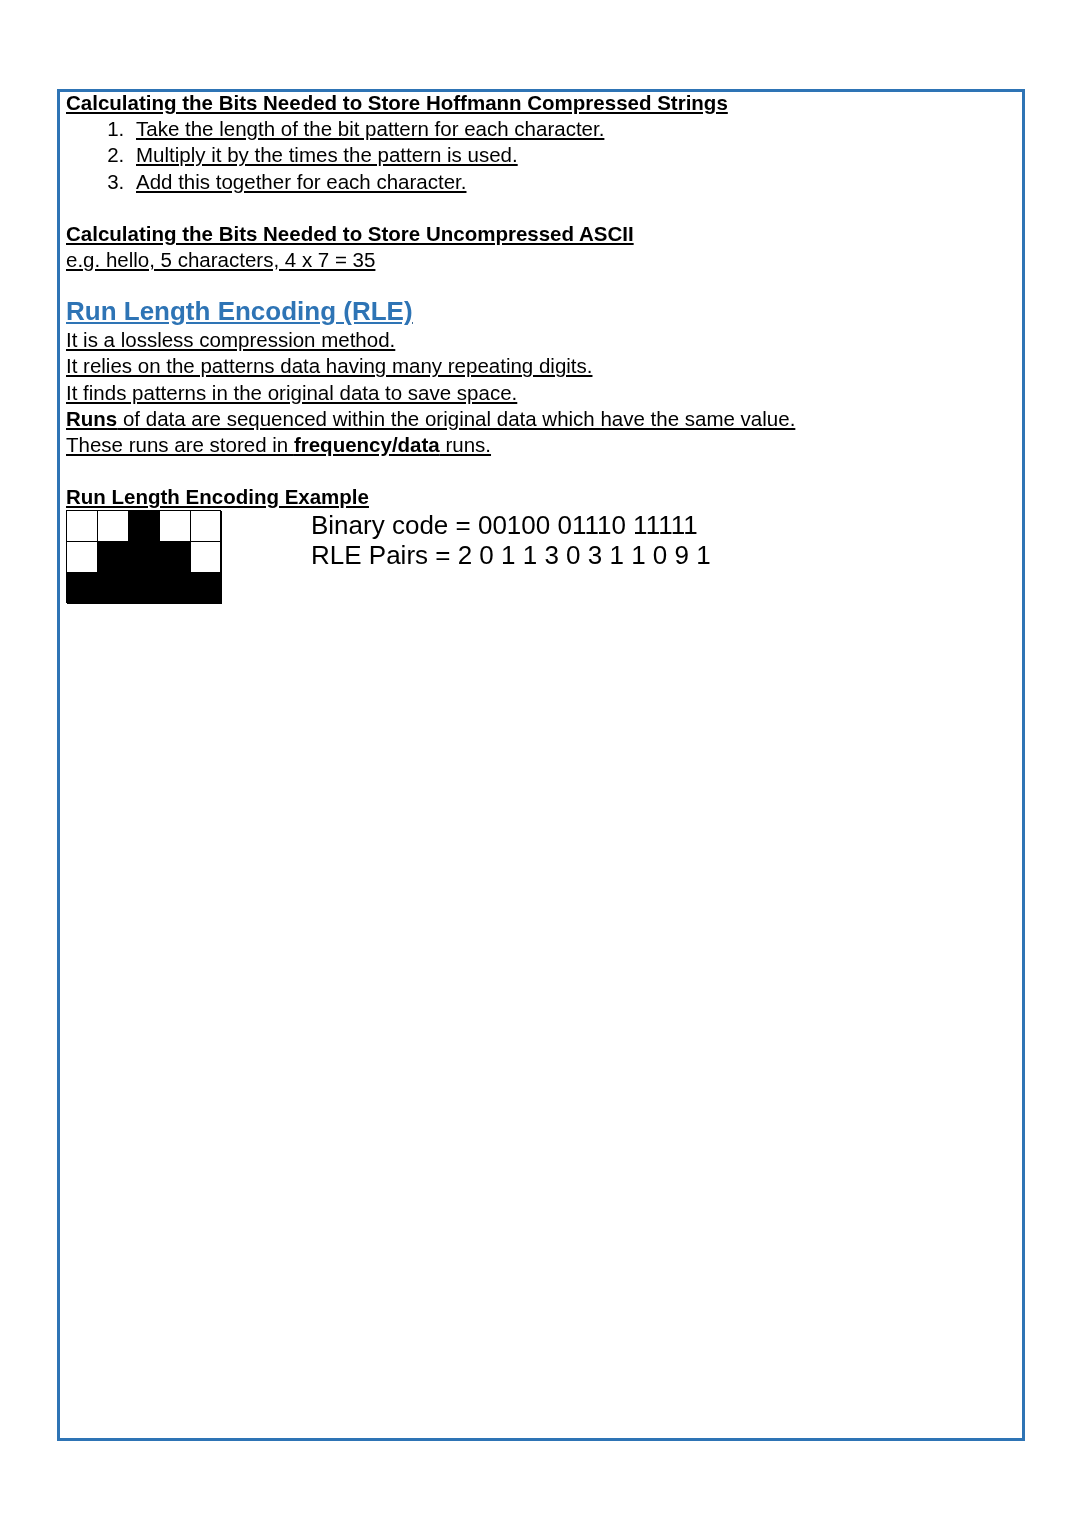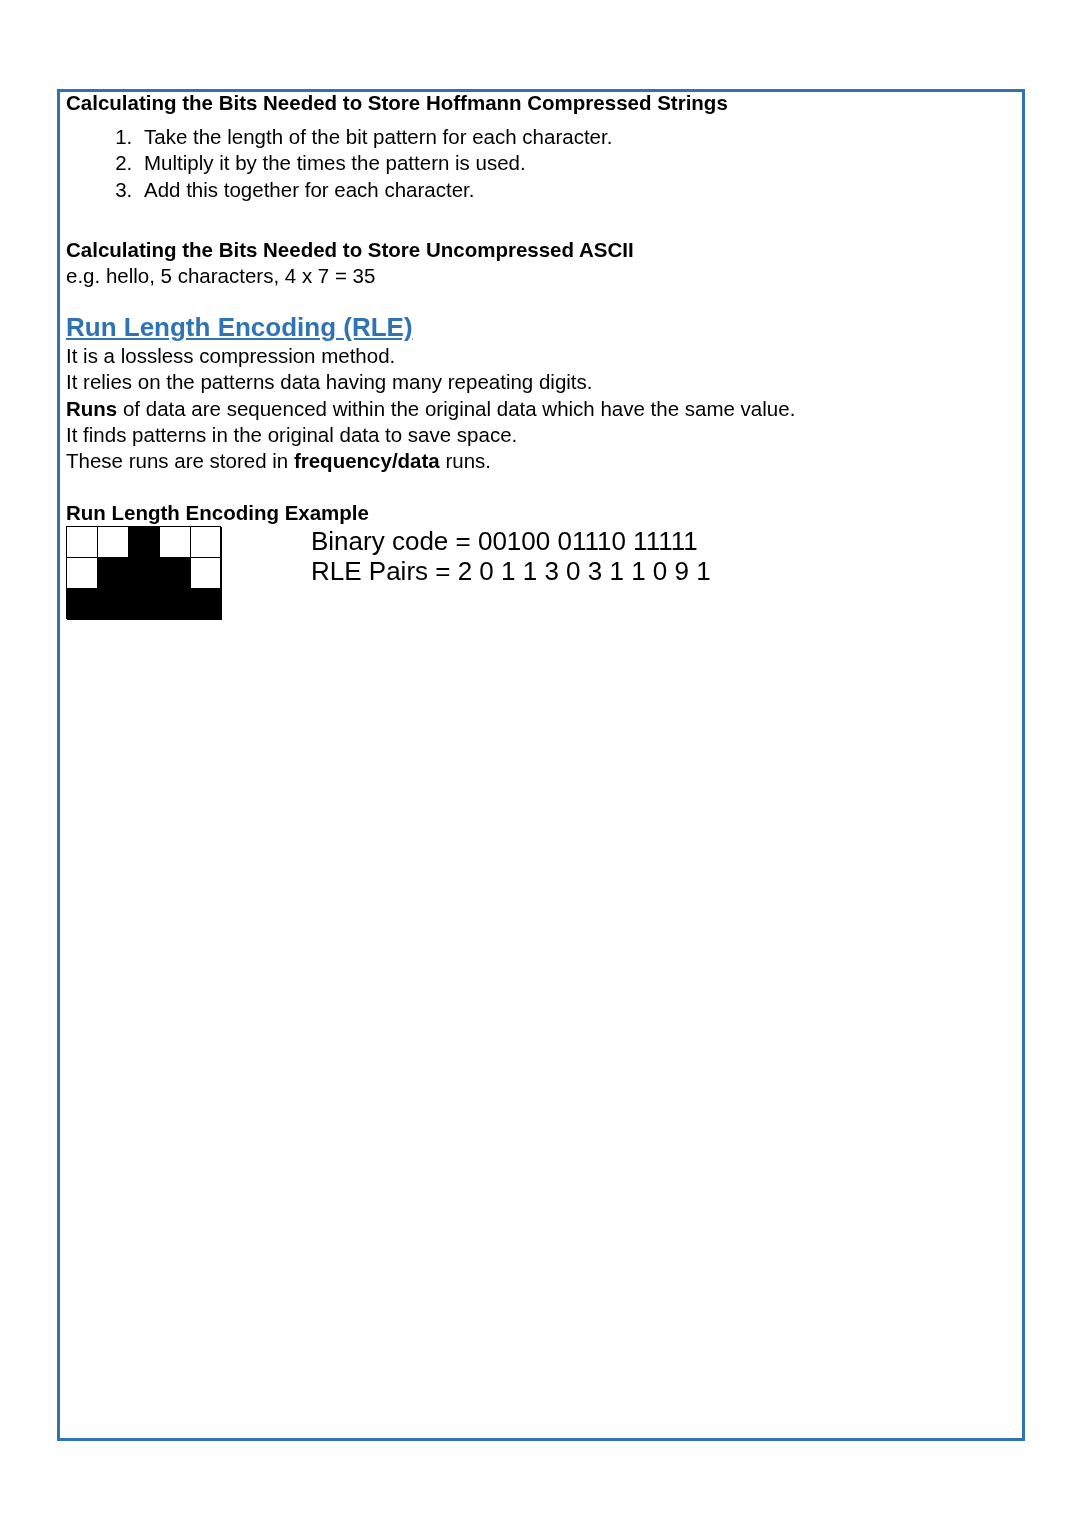--- a/index.html
+++ b/index.html
@@ -1,23 +1,23 @@
 <!DOCTYPE html>
 <html><head>
 <meta charset="utf-8">
 <style>
   html, body { margin:0; padding:0; background:#ffffff; }
   body { width:1080px; height:1527px; position:relative; overflow:hidden;
          font-family:"Liberation Sans", sans-serif; color:#000; }
   .frame { position:absolute; left:57px; top:89px; width:962px; height:1346px;
            border:3px solid #2e74b5; }
-  .content { position:absolute; left:66px; top:90px; width:940px; }
+  .content { position:absolute; left:66px; top:90px; width:940px;text-decoration:underline; }
   .line { font-size:20.5px; line-height:26.2px; white-space:nowrap; }
   .bold { font-weight:bold; }
-  ol { margin:8px; padding:0 0 0 64px; }
+  ol { margin:0; padding:0 0 0 64px; }
   ol li { font-size:20.5px; line-height:26.2px; padding-left:6px; }
   .gap { height:26px; }
   .rle-title { font-size:26px; font-weight:bold; color:#2e74b5; text-decoration:underline;
                line-height:32px; }
   .example { position:relative; height:110px; }
   .grid { position:absolute; left:0; top:0; width:155px; height:93px;
           display:grid; grid-template-columns:repeat(5,31px); grid-template-rows:repeat(3,31px);
           border:1px solid #000; box-sizing:border-box; }
   .cell { border-right:1px solid #000; border-bottom:1px solid #000; box-sizing:border-box; }
   .cell.on { background:#000; }
@@ -37,22 +37,22 @@
   </ol>
   <div class="gap"></div>
 
   <div class="line bold">Calculating the Bits Needed to Store Uncompressed ASCII</div>
   <div class="line">e.g. hello, 5 characters, 4 x 7 = 35</div>
   <div class="gap" style="height:22px"></div>
 
   <div class="rle-title">Run Length Encoding (RLE)</div>
   <div class="line">It is a lossless compression method.</div>
   <div class="line">It relies on the patterns data having many repeating digits.</div>
+  <div class="line">It finds patterns in the original data to save space.</div>
   <div class="line"><b>Runs</b><span> of data are sequenced within the original data which have the same value.</span></div>
-  <div class="line">It finds patterns in the original data to save space.</div>
   <div class="line"><span>These runs are stored in </span><b>frequency/data</b><span> runs.</span></div>
   <div class="gap"></div>
 
   <div class="line bold">Run Length Encoding Example</div>
   <div class="example">
     <div class="grid" id="pixel-grid">
         <div class="cell"></div>
         <div class="cell"></div>
         <div class="cell on"></div>
         <div class="cell"></div>

